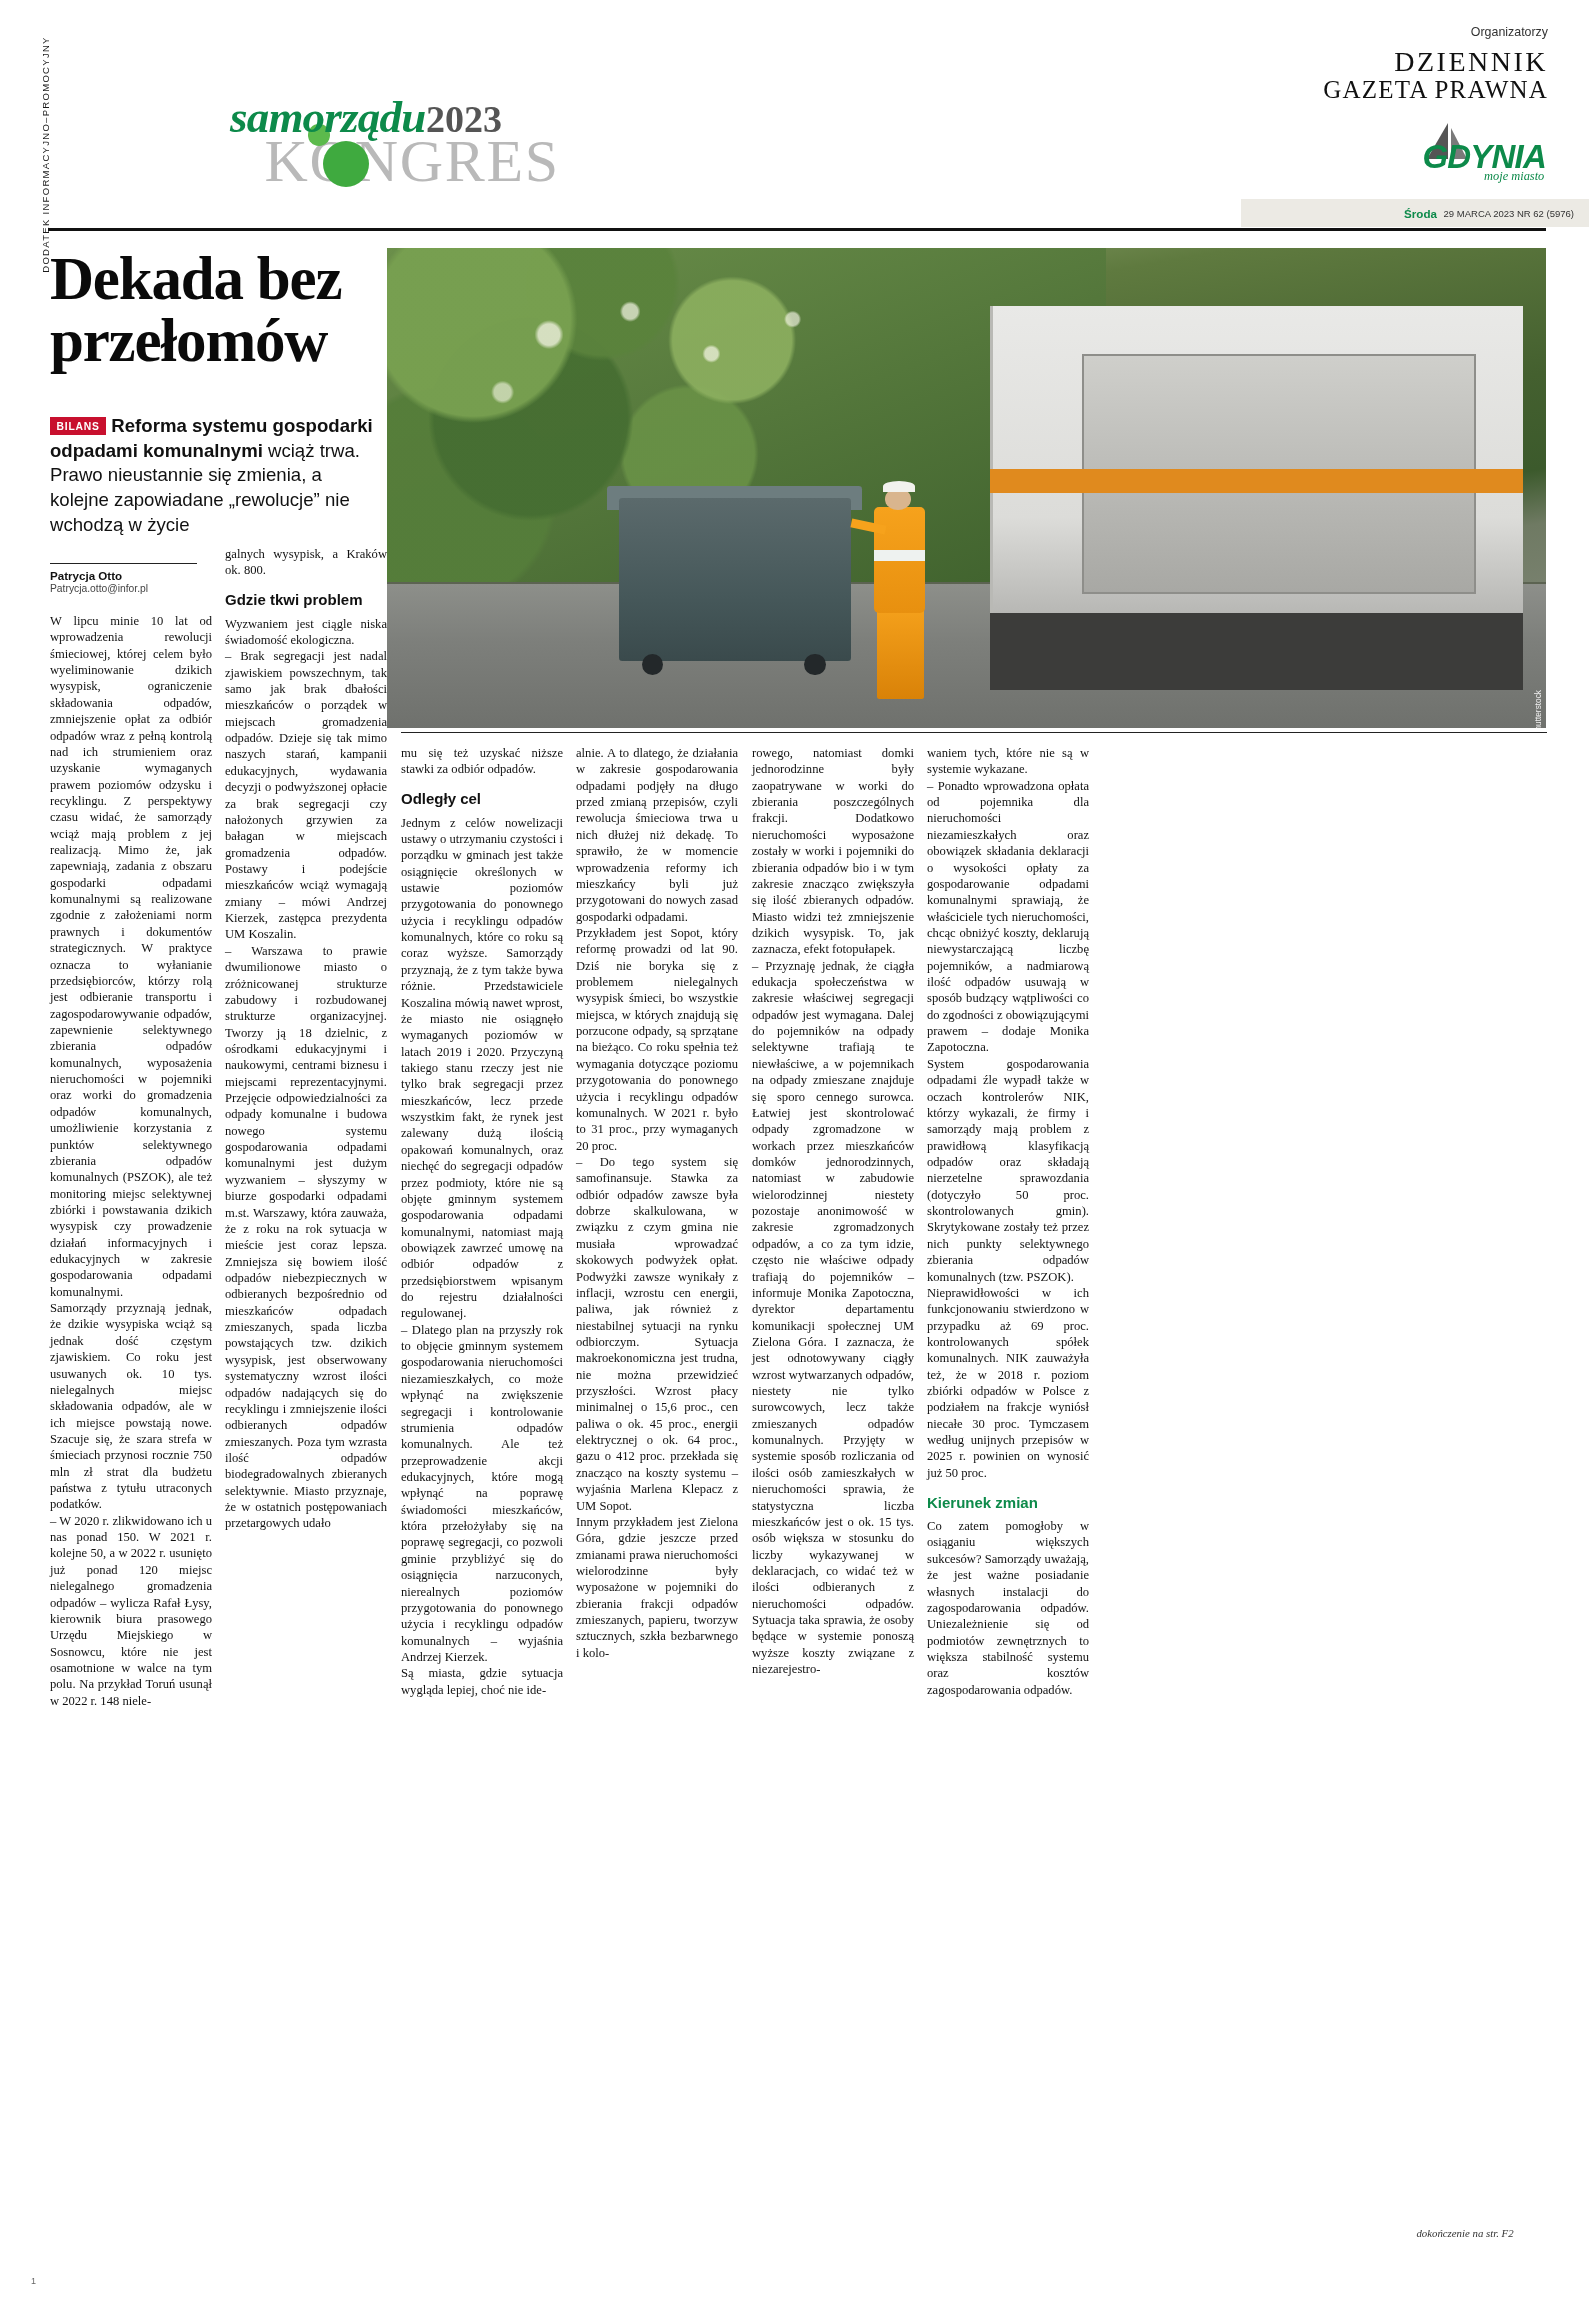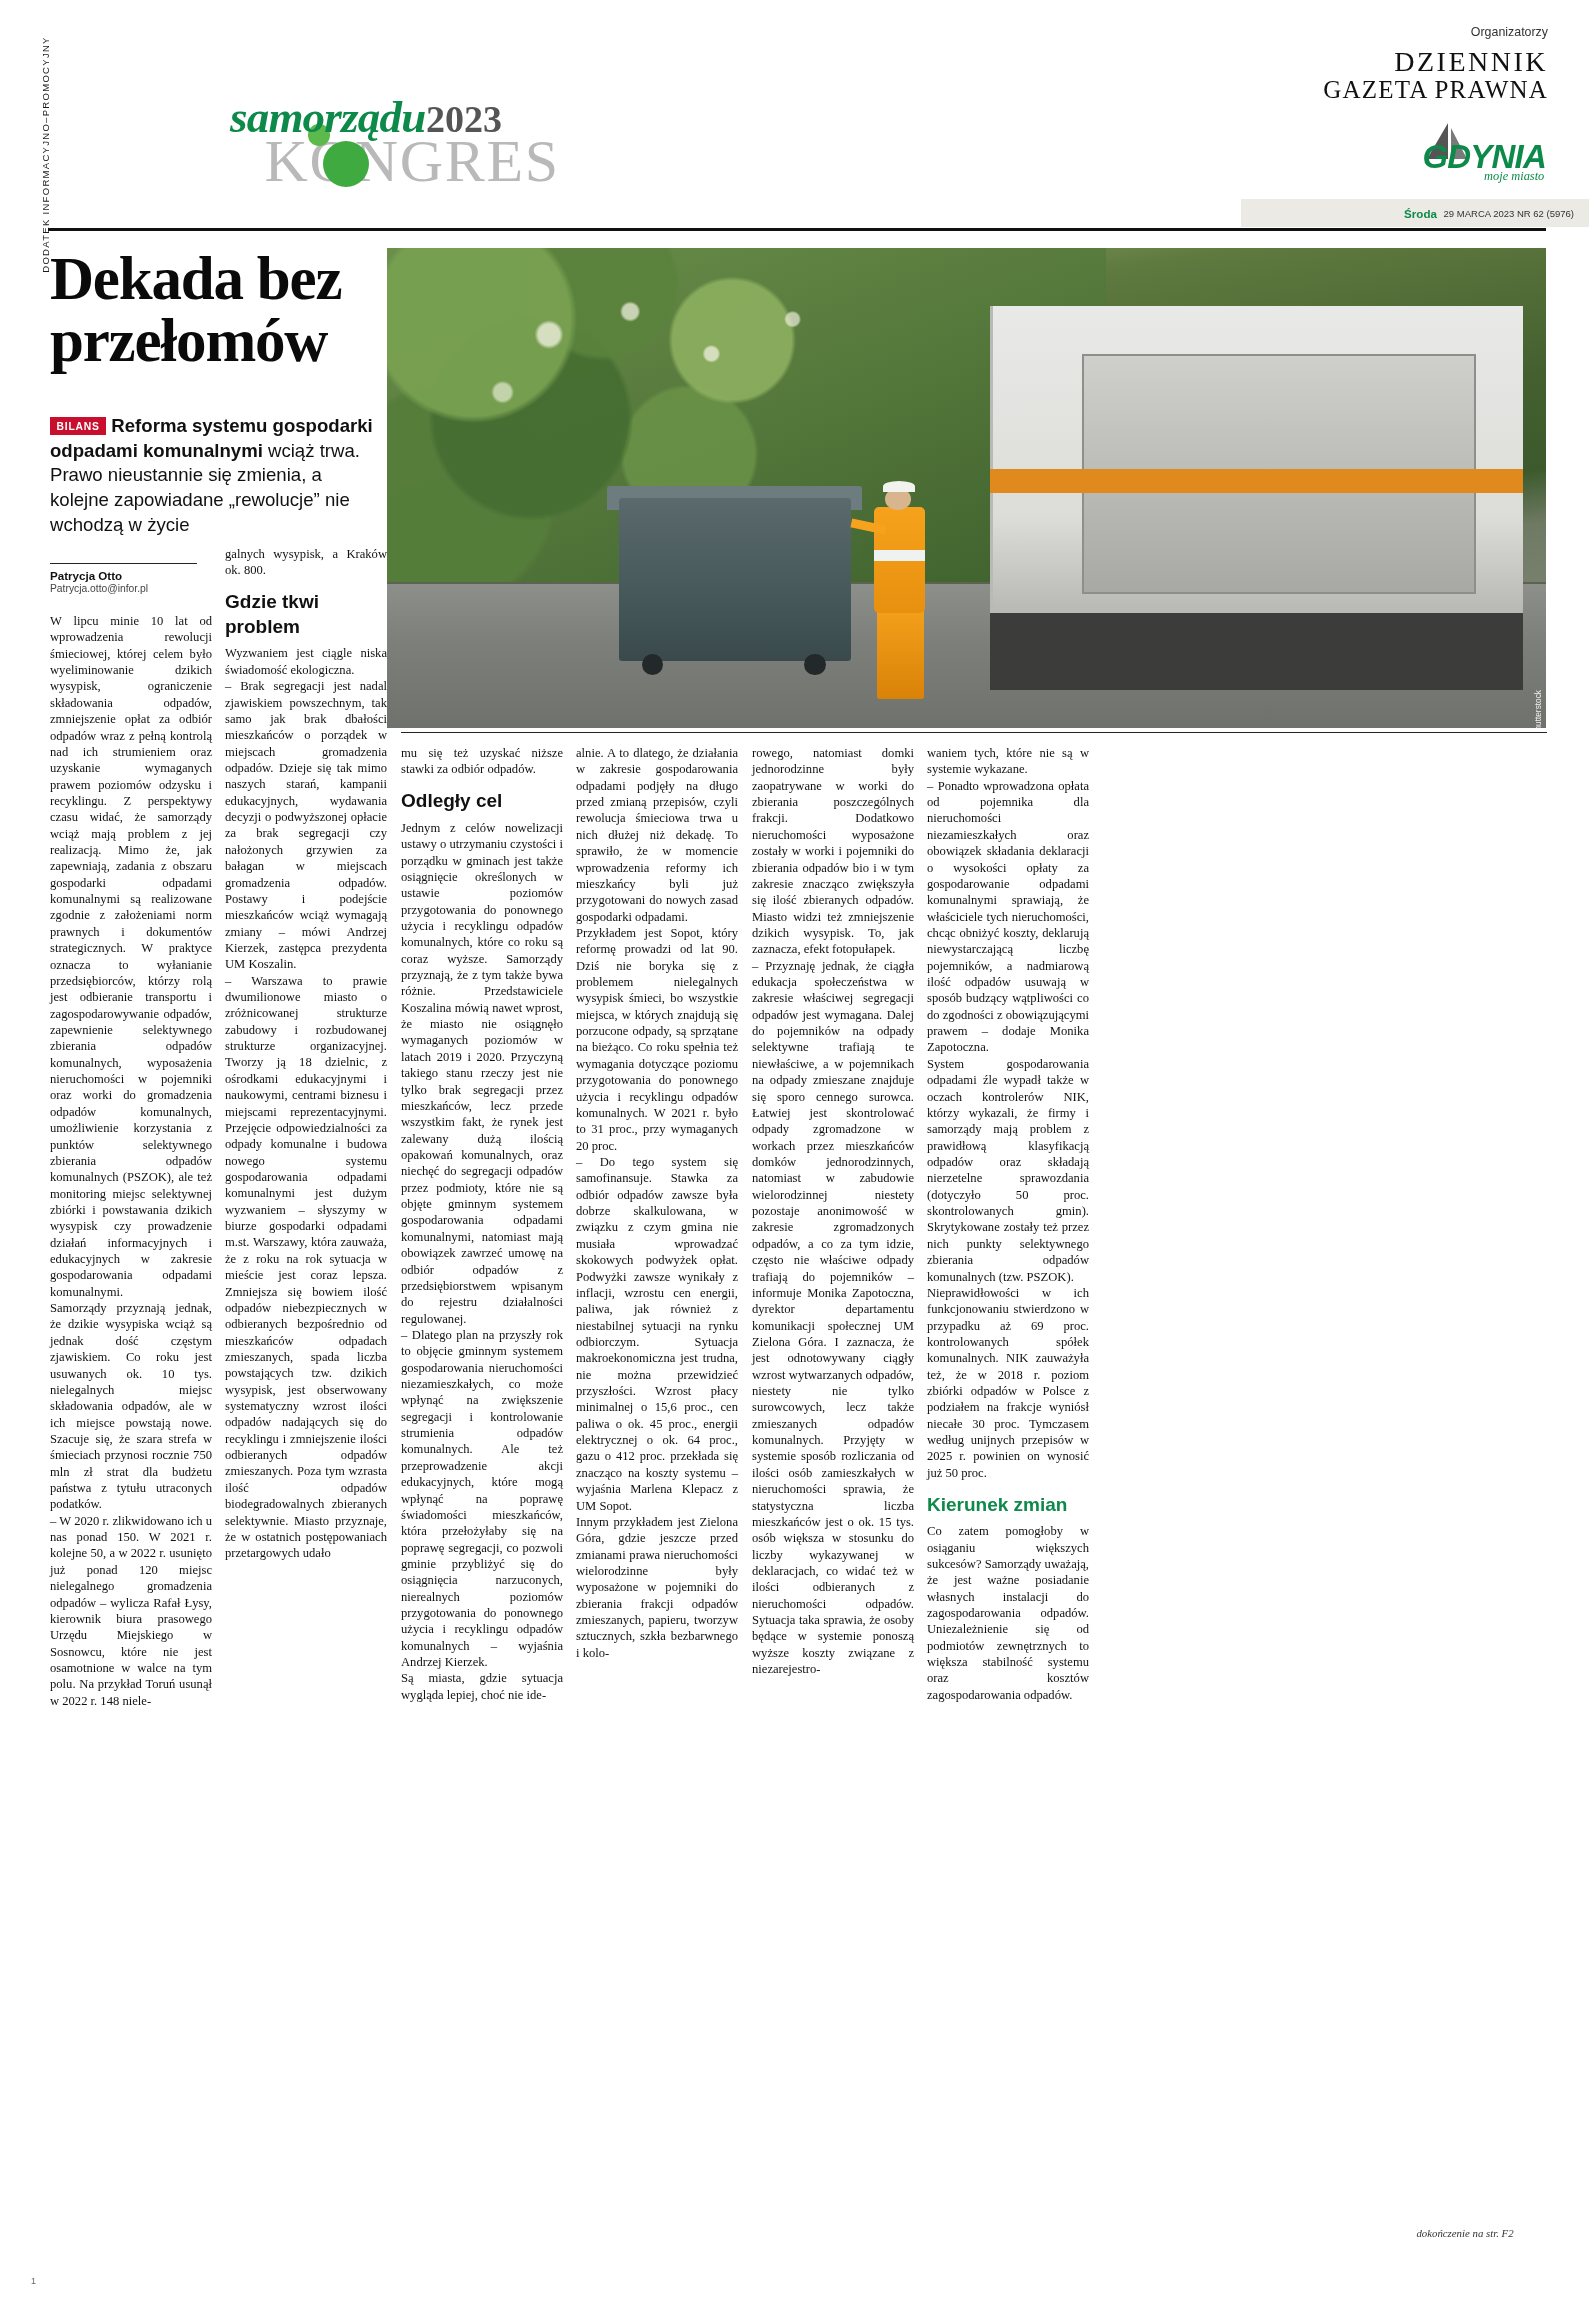--- a/index.html
+++ b/index.html
@@ -370,21 +370,21 @@
     line-height: 1.30;
     text-align: justify;
     color: #111;
     -webkit-hyphens: auto; hyphens: auto;
   }
   .col p { margin: 0 0 0 0; text-indent: 0; }
   .col p + p { margin-top: 0; }
   .col h3 {
     font-family: "Liberation Sans", sans-serif;
     font-weight: bold;
-    font-size: 19px;
+    font-size: 15px;
     margin: 11.6px 0 5.8px 0;
     color: #111;
     text-align: left;
   }
   .col h3.green { color: #0d8a4a; }
 
   #col1 { left: 50px;  top: 613px; width: 162px; }
   #col2 { left: 225px; top: 546px; width: 162px; }
   #col3 { left: 401px; top: 745px; width: 162px; }
   #col4 { left: 576px; top: 745px; width: 162px; }

